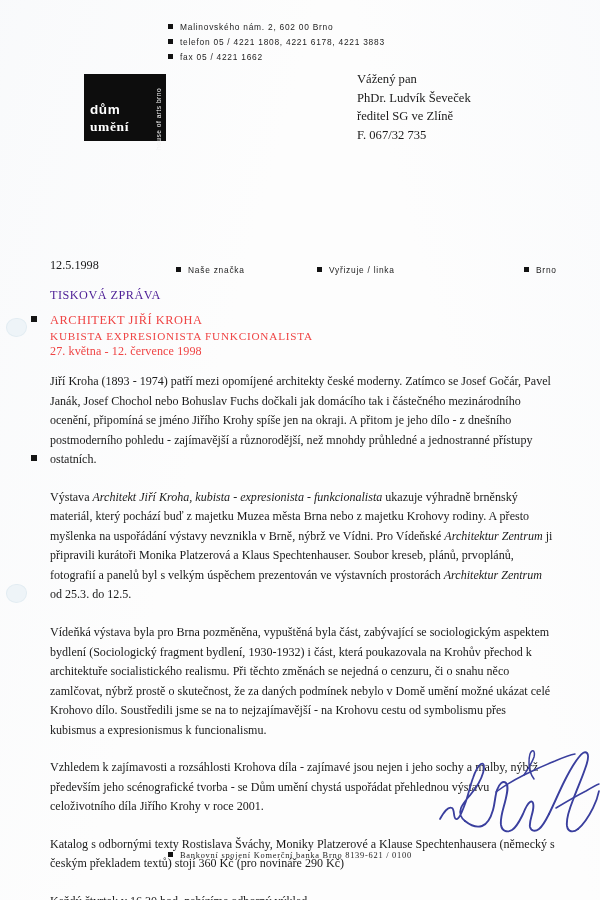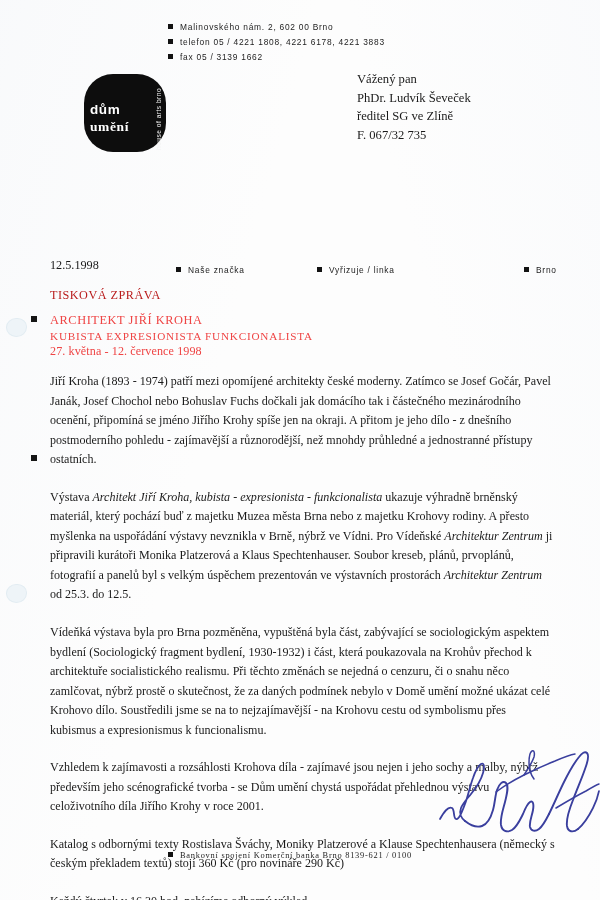--- a/index.html
+++ b/index.html
@@ -50,23 +50,22 @@
     margin-right: 7px;
     vertical-align: 1px;
   }
 
   
   .logo {
     position: absolute;
     left: 84px;
     top: 74px;
     width: 82px;
-    height: 78px;
+    height: 67px;
     background: #0d0d0d;
-    border-radius: 29px;
   }
   .logo-word {
     position: absolute;
     left: 6px;
     font-family: "Liberation Sans", "DejaVu Sans", sans-serif;
     font-weight: bold;
     font-size: 13.5px;
     color: #ffffff;
     letter-spacing: 0.6px;
   }
@@ -120,21 +119,21 @@
     font-size: 12.2px;
     color: #1a1a1a;
   }
   .presslabel {
     position: absolute;
     left: 50px;
     top: 288px;
     font-size: 12.2px;
     font-variant: small-caps;
     letter-spacing: 0.5px;
-    color: #b91c1c;
+    color: #4c1d95;
   }
 
   
   .titleblock {
     position: absolute;
     left: 50px;
     top: 313px;
     line-height: 15.6px;
     color: #ef4444;
   }
@@ -216,21 +215,21 @@
 </style>
 </head>
 <body>
 
 <div class="page">
   <div class="paper-tone"></div>
 
   <div class="contact">
     <div class="line"><span class="sq"></span><span>Malinovského nám. 2, 602 00 Brno</span></div>
     <div class="line"><span class="sq"></span><span>telefon 05 / 4221 1808, 4221 6178, 4221 3883</span></div>
-    <div class="line"><span class="sq"></span><span>fax 05 / 3139 1662</span></div>
+    <div class="line"><span class="sq"></span><span>fax 05 / 4221 1662</span></div>
   </div>
 
   <div class="logo">
     <div class="logo-word l1">dům</div>
     <div class="logo-word l2">umění</div>
     <div class="logo-vert">house of arts brno</div>
   </div>
 
   <div class="addressee">
     <div>Vážený pan</div>

